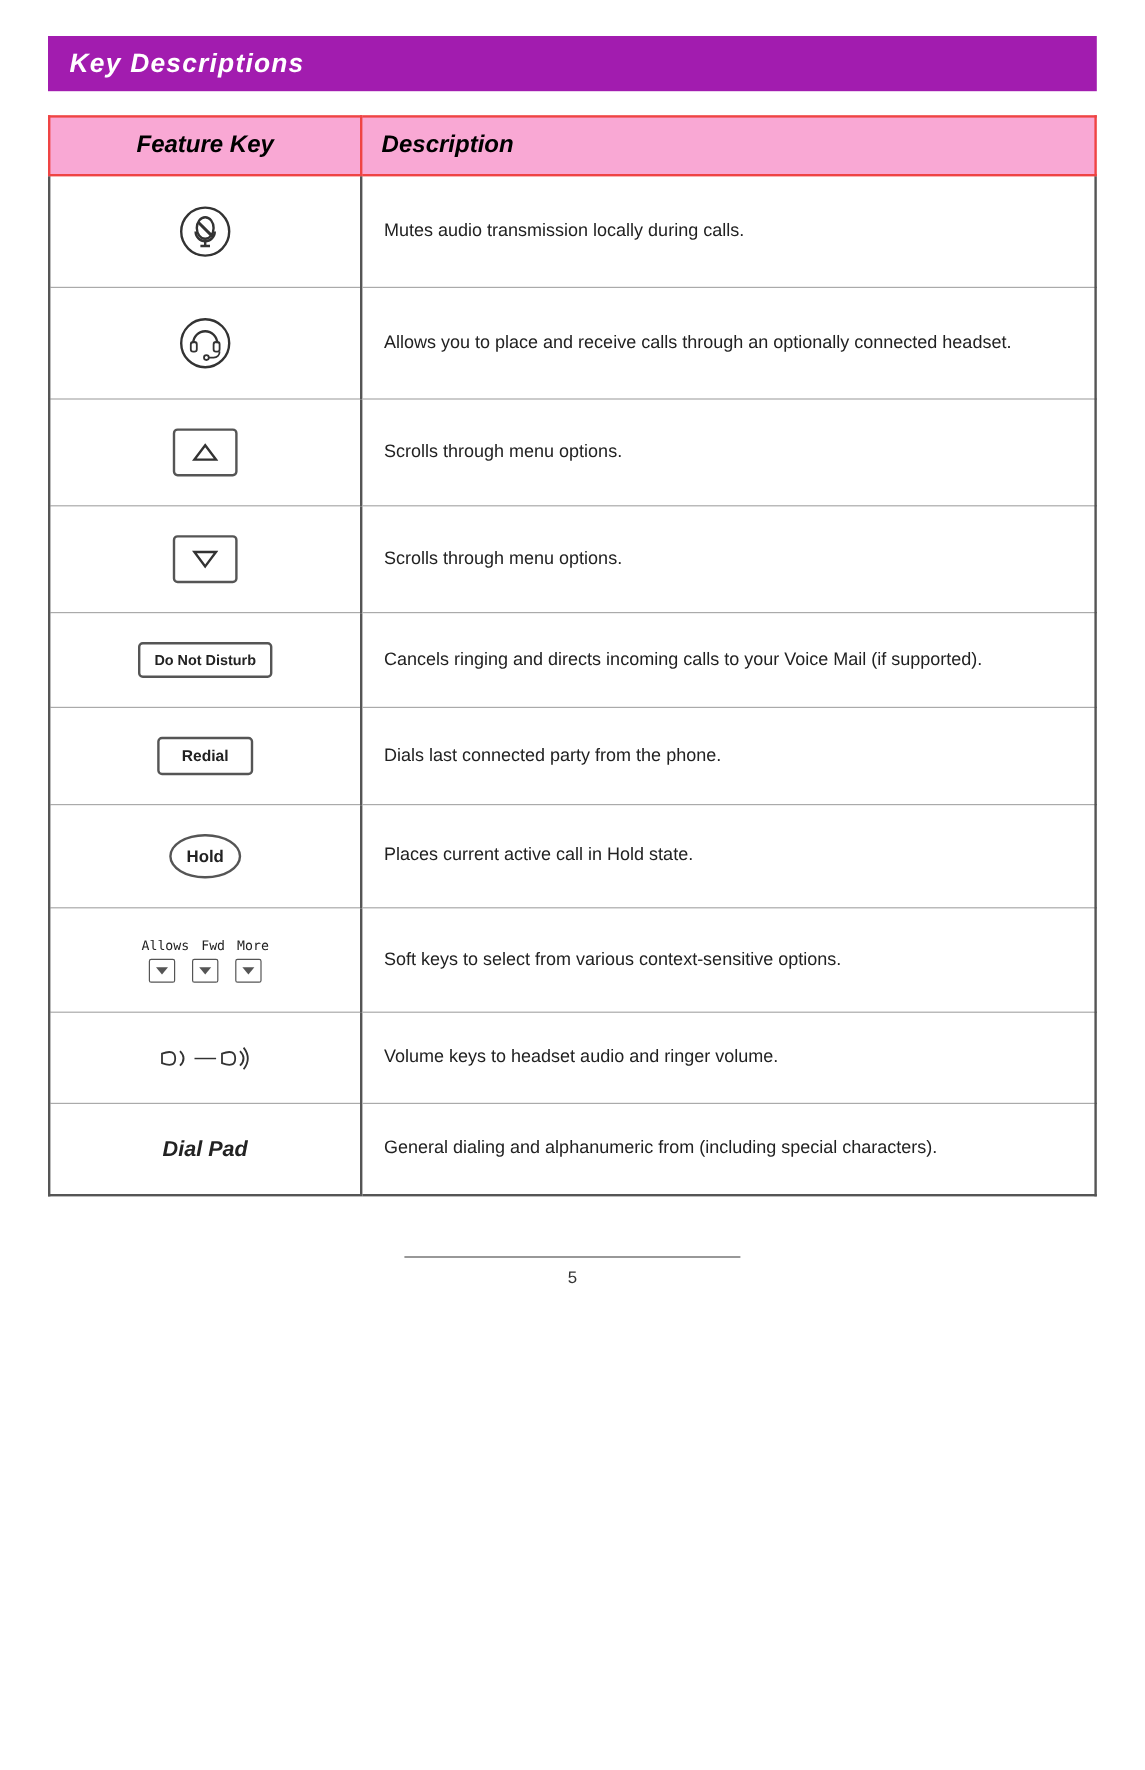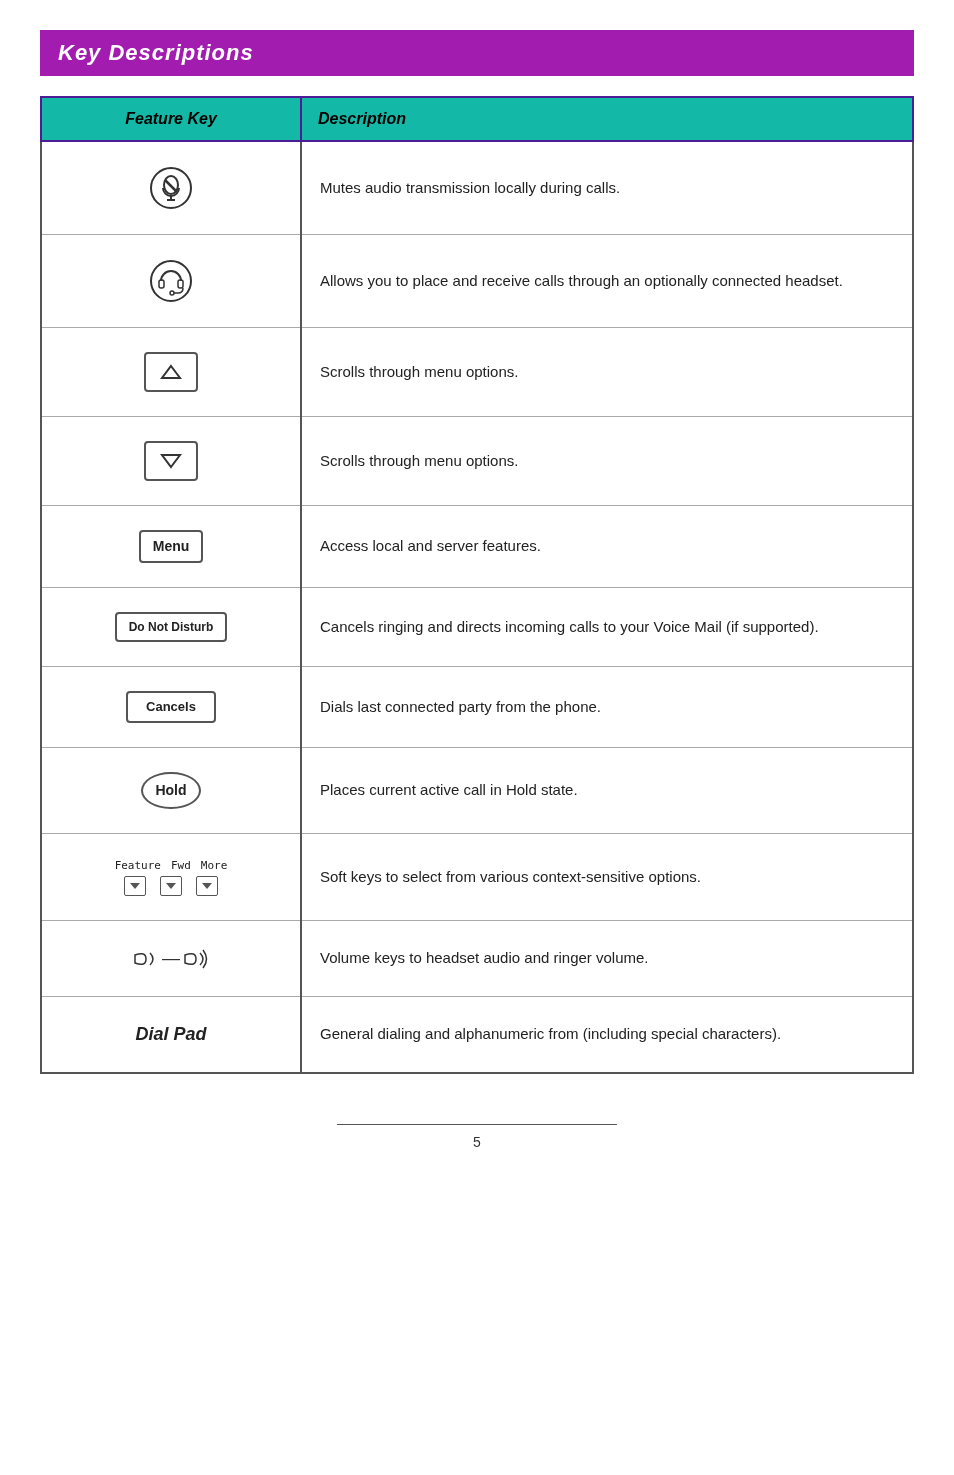--- a/index.html
+++ b/index.html
@@ -28,25 +28,25 @@
       font-family: Arial Black, Arial, sans-serif;
     }
 
     table {
       width: 100%;
       border-collapse: collapse;
       border: 2px solid #555;
     }
 
     thead tr th {
-      background: #14b8a6;
-      border: 2px solid #4c1d95;
+      background: #f9a8d4;
+      border: 2px solid #ef4444;
       padding: 12px 16px;
       text-align: left;
-      font-size: 16px;
+      font-size: 20px;
       font-weight: 900;
       font-style: italic;
       font-family: Arial Black, Arial, sans-serif;
     }
 
     thead tr th:first-child {
       width: 260px;
       text-align: center;
     }
 
@@ -267,55 +267,47 @@
               <polygon points="11,14 20,2 2,2" stroke="#333" stroke-width="2" fill="none"></polygon>
             </svg>
           </div>
         </div>
         </td>
         <td>Scrolls through menu options.</td>
       </tr>
       <tr>
         <td>
         <div class="icon-cell">
-          <span class="key-button">Menu</span>
-        </div>
-        </td>
-        <td>Access local and server features.</td>
-      </tr>
-      <tr>
-        <td>
-        <div class="icon-cell">
           <span class="key-button" style="font-size:12px;">Do Not Disturb</span>
         </div>
         </td>
         <td>Cancels ringing and directs incoming calls to your Voice Mail (if supported).</td>
       </tr>
       <tr>
         <td>
         <div class="icon-cell">
-          <span class="key-button" style="font-size:13px; padding: 4px 18px;">Cancels</span>
+          <span class="key-button" style="font-size:13px; padding: 4px 18px;">Redial</span>
         </div>
         </td>
         <td>Dials last connected party from the phone.</td>
       </tr>
       <tr>
         <td>
         <div class="icon-cell">
           <span class="hold-button">Hold</span>
         </div>
         </td>
         <td>Places current active call in Hold state.</td>
       </tr>
       <tr>
         <td>
         <div class="icon-cell">
           <div class="soft-keys-container">
             <div class="soft-keys-labels">
-              <span>Feature</span>
+              <span>Allows</span>
               <span>Fwd</span>
               <span>More</span>
             </div>
             <div class="soft-keys-icons">
               <div class="soft-key-box">
                 <div class="soft-key-down"></div>
               </div>
               <div class="soft-key-box">
                 <div class="soft-key-down"></div>
               </div>

